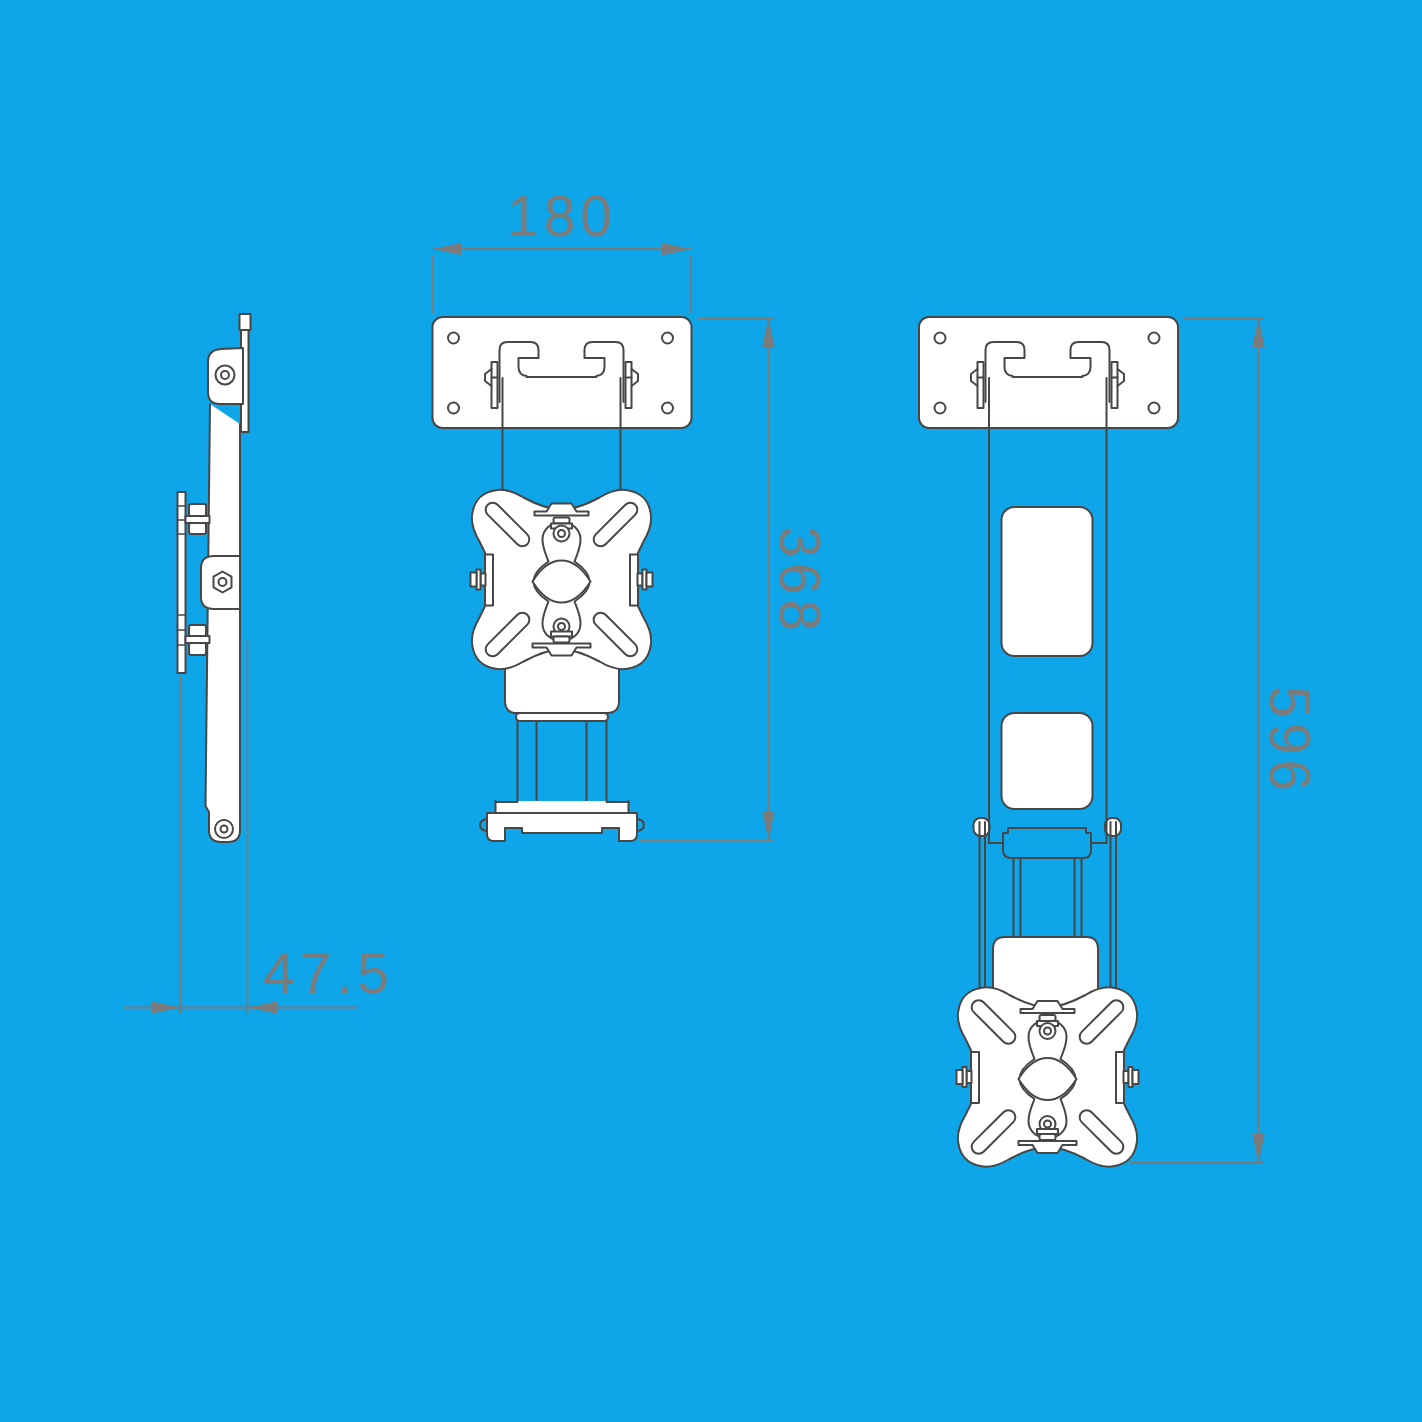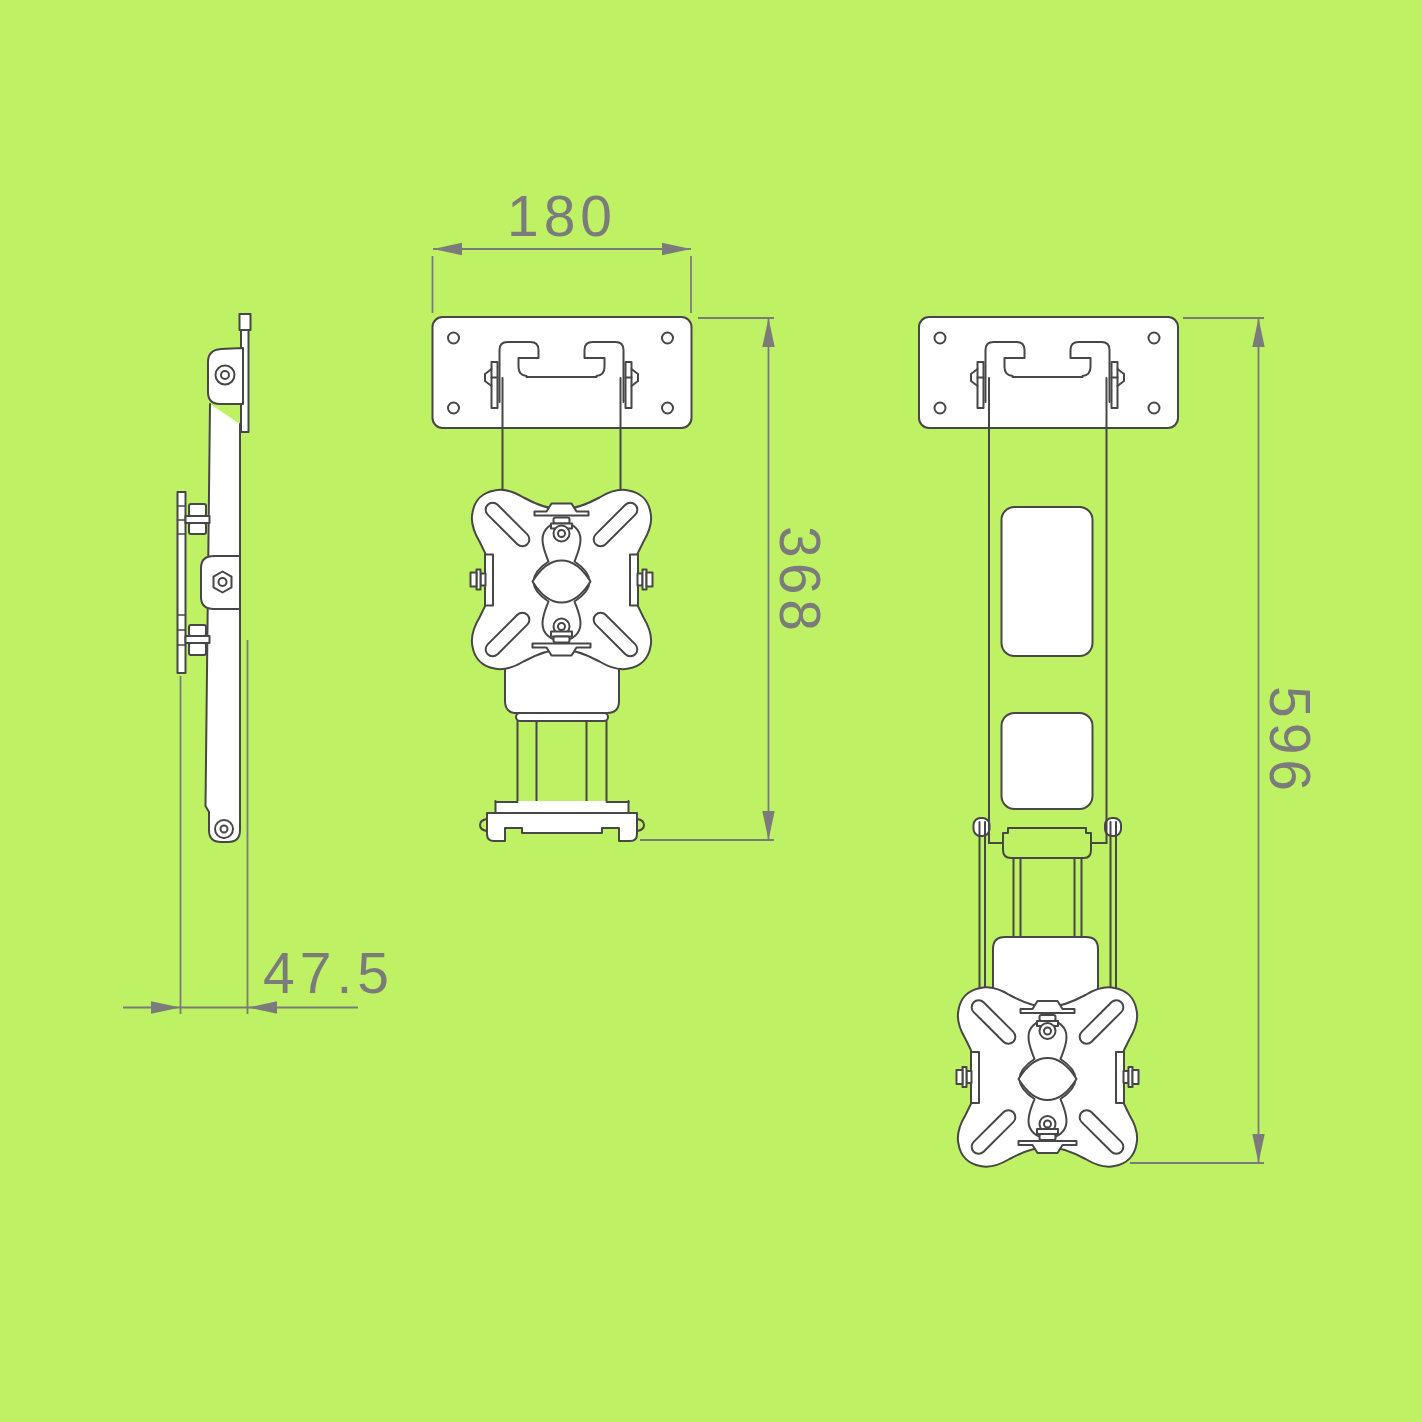--- a/index.html
+++ b/index.html
@@ -1,16 +1,16 @@
 <!DOCTYPE html>
 <html><head>
 <meta charset="utf-8">
 <style>
   html,body{margin:0;padding:0;background:#ffffff;}
-  .page{width:1422px;height:1422px;background:#bef264;position:relative;overflow:hidden;}
+  .page{width:1422px;height:1422px;background:#0ea5e9;position:relative;overflow:hidden;}
   svg{display:block;}
   .dim-text{
     font-family:"Liberation Sans", sans-serif;
     font-size:57px;
     letter-spacing:5px;
     font-weight:400;
   }
 </style>
 </head>
 <body>

